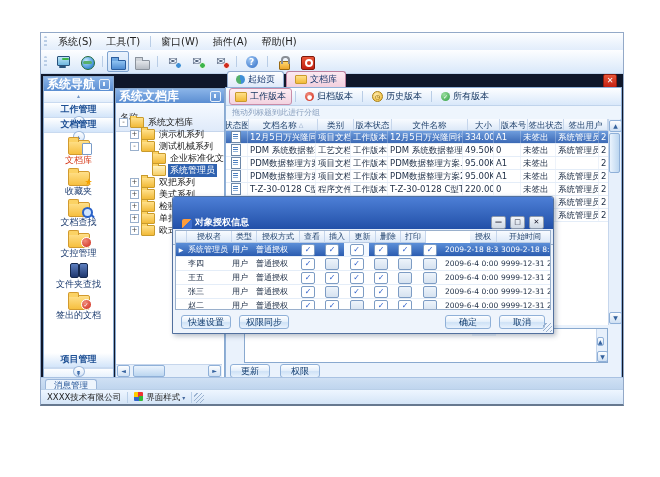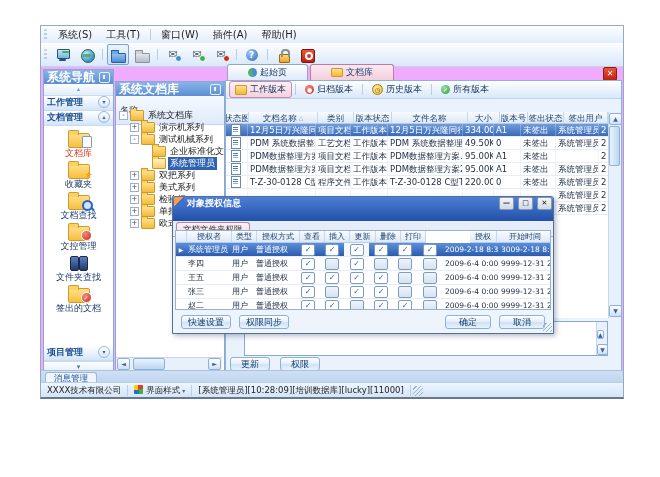--- a/index.html
+++ b/index.html
@@ -1,19 +1,19 @@
 <!DOCTYPE html>
 <html><head>
 <meta charset="utf-8">
 <style>
   html,body{margin:0;padding:0;}
   body{width:660px;height:477px;background:#ffffff;font-family:"DejaVu Sans","Liberation Sans",sans-serif;-webkit-font-smoothing:antialiased;}
   .stage{position:relative;width:660px;height:477px;overflow:hidden;background:#fff;}
   
-  .app{position:absolute;left:40px;top:25px;width:582px;height:371px;background:#f0abfc;border:1px solid #93a9c8;border-bottom:2px solid #66788f;overflow:hidden;}
+  .app{position:absolute;left:40px;top:32px;width:582px;height:371px;background:#0f172a;border:1px solid #93a9c8;border-bottom:2px solid #66788f;overflow:hidden;}
   
   .menubar{position:absolute;left:0;top:0;width:582px;height:17px;background:linear-gradient(#fdfeff,#e2edfb);border-bottom:1px solid #cddcf0;display:flex;align-items:center;font-size:10px;color:#222;}
   .mgrip{width:3px;height:11px;margin:0 4px 0 3px;background:repeating-linear-gradient(#b9cde6 0 2px,transparent 2px 4px);border-radius:2px;}
   .mitem{padding:1px 7px;cursor:default;}
   .vsep{width:1px;height:11px;background:#b9cde6;margin:0 3px;}
   
   .toolbar{position:absolute;left:0;top:17px;width:582px;height:23px;background:linear-gradient(#fdfeff,#d9e8fa);border-bottom:1px solid #c0d4ec;display:flex;align-items:center;}
   .tbtn{position:relative;width:20px;height:19px;margin:0 1px;border:1px solid transparent;border-radius:2px;display:flex;align-items:center;justify-content:center;}
   .tbtn.pressed{border-color:#7da2cf;background:linear-gradient(#eaf3fd,#cfe2f7);}
   .ticon{position:relative;width:15px;height:14px;}
@@ -33,21 +33,21 @@
   .i-lock::after{content:"";position:absolute;left:5px;top:1px;width:5px;height:6px;border:2px solid #8a8f96;border-bottom:none;border-radius:4px 4px 0 0;}
   .i-exit::before{content:"";position:absolute;left:1px;top:1px;width:12px;height:12px;background:linear-gradient(#e9573a,#c21f10);border:1px solid #7e170b;border-radius:2px;}
   .i-exit::after{content:"";position:absolute;left:5px;top:4px;width:4px;height:4px;border:2px solid #fff;border-radius:50%;}
   
   .sidebar{position:absolute;left:2px;top:43px;width:69px;height:300px;background:#fff;border:1px solid #89a9cf;overflow:hidden;}
   .phead{height:14px;background:linear-gradient(#8ab4e8,#5b8ed2);color:#fff;font-size:12px;font-weight:bold;display:flex;align-items:center;padding:0 3px;}
   .phead .sp{flex:1;}
   .pin{width:9px;height:9px;border:1px solid #e8f1fb;border-radius:2px;position:relative;}
   .pin::after{content:"";position:absolute;left:3px;top:2px;width:2px;height:4px;background:#eef5fd;}
   .caretstrip{height:11px;background:linear-gradient(#fdfeff,#e2edfb);border-bottom:1px solid #c9daf0;text-align:center;font-size:6px;color:#6f93c4;line-height:10px;}
-  .sechead{height:14px;background:linear-gradient(#ffffff,#d3e5fa);border-bottom:1px solid #c9daf0;display:flex;align-items:flex-start;font-size:9px;font-weight:bold;color:#1d4f94;padding:0 3px;}
+  .sechead{height:14px;background:linear-gradient(#ffffff,#d3e5fa);border-bottom:1px solid #c9daf0;display:flex;align-items:center;font-size:9px;font-weight:bold;color:#1d4f94;padding:0 3px;flex-direction:column;}
   .sechead .sp{flex:1;}
   .roundbtn{width:10px;height:10px;border-radius:50%;background:linear-gradient(#fff,#d7e6f8);border:1px solid #9ab6da;font-size:6px;color:#3566a8;text-align:center;line-height:9px;}
   .navitems{height:217px;background:#fff;display:flex;flex-direction:column;align-items:center;padding-top:3px;}
   .navitem{width:100%;height:31px;display:flex;flex-direction:column;align-items:center;justify-content:flex-start;}
   .bicon{position:relative;width:24px;height:17px;margin-top:1px;}
   .bfold{position:absolute;left:1px;top:3px;width:20px;height:13px;background:linear-gradient(#ffe08a,#f6bf3f);border:1px solid #d29a2e;border-radius:2px;}
   .bfold::before{content:"";position:absolute;left:-1px;top:-4px;width:9px;height:4px;background:#fbd264;border:1px solid #d29a2e;border-bottom:none;border-radius:2px 2px 0 0;}
   .badge{position:absolute;right:-1px;bottom:-2px;width:9px;height:9px;border-radius:50%;border:1px solid #fff;}
   .badge.doc{background:#fff;border:1px solid #7a9cc8;border-radius:1px;width:8px;height:10px;bottom:-2px;}
   .badge.green{background:radial-gradient(circle at 35% 30%,#8fe09a,#2f9e40);}
@@ -74,21 +74,21 @@
   .tf.open{background:linear-gradient(#fff3c4,#f7cf66);}
   .tlabel{padding:0 2px;}
   .tlabel.tsel{background:#2f62b0;color:#fff;}
   .hscroll{position:absolute;left:0;bottom:0;width:106px;height:12px;background:#e7f0fb;border-top:1px solid #c6d6ec;display:flex;align-items:center;}
   .sbtn{width:11px;height:10px;background:linear-gradient(#fdfeff,#cfe0f3);border:1px solid #8fb0d8;border-radius:2px;font-size:6px;color:#35629e;text-align:center;line-height:9px;flex:none;margin:0 1px;}
   .sthumb{width:30px;height:10px;background:linear-gradient(#eaf3fd,#bcd6f0);border:1px solid #8fb0d8;border-radius:2px;margin-left:2px;}
   .strack{flex:1;}
   
   .main{position:absolute;left:184px;top:38px;width:397px;height:306px;}
   .doctabs{position:absolute;left:2px;top:0;height:16px;display:flex;align-items:flex-end;}
-  .dtab{display:flex;align-items:center;gap:3px;border:1px solid #8fa8cc;border-bottom:none;border-radius:3px 3px 0 0;background:linear-gradient(#fdfeff,#dfeafa);color:#1a3a6e;font-size:9px;height:15px;padding:0 20px;margin-right:2px;}
+  .dtab{display:flex;align-items:center;gap:3px;border:1px solid #8fa8cc;border-bottom:none;border-radius:3px 3px 0 0;background:linear-gradient(#fdfeff,#dfeafa);color:#1a3a6e;font-size:9px;height:15px;padding:0 8px;margin-right:2px;}
   .dtab.active{background:linear-gradient(#fbe9f1,#f2cfdd);border-color:#bb7f9d;}
   .ticon-home{width:9px;height:9px;border-radius:50%;background:conic-gradient(#3f8fd6 0 50%,#53b06a 0);}
   .ticon-fold{width:10px;height:7px;background:linear-gradient(#ffe08a,#f2ba38);border:1px solid #c99b2c;border-radius:1px;}
   .closetab{position:absolute;right:5px;top:3px;width:12px;height:12px;background:linear-gradient(#e9573a,#c21f10);border:1px solid #8d1a0c;border-radius:2px;color:#fff;font-size:8px;line-height:11px;text-align:center;font-weight:bold;}
   .panelbody{position:absolute;left:0;top:16px;width:395px;height:289px;background:#eaf2fc;border:1px solid #8fb0d8;overflow:hidden;}
   .versionbar{position:absolute;left:0;top:0;width:395px;height:17px;background:linear-gradient(#fdfeff,#d9e8fa);border-bottom:1px solid #c0d4ec;display:flex;align-items:center;padding-left:3px;}
   .vitem{display:flex;align-items:center;gap:3px;font-size:9px;color:#12335e;padding:1px 5px;border:1px solid transparent;border-radius:3px;}
   .vitem.active{border-color:#c98ca8;background:linear-gradient(#fdeef4,#f3d3e0);}
   .vsep2{width:1px;height:11px;background:#b9cde6;margin:0 3px;}
   .vic{width:10px;height:8px;flex:none;position:relative;}
@@ -123,21 +123,21 @@
   .msgrow{position:absolute;left:0;top:344px;width:582px;height:12px;background:linear-gradient(#cfe0f4,#bed4ee);border-top:1px solid #a9c2e2;}
   .msgtab{position:absolute;left:4px;top:1px;height:11px;background:#eef5fd;border:1px solid #9ab6da;border-bottom:none;border-radius:3px 3px 0 0;font-size:8.5px;color:#1d4f94;padding:0 8px;line-height:11px;}
   .statusbar{position:absolute;left:0;top:356px;width:582px;height:15px;background:linear-gradient(#eef6ff,#d2e3f6);border-top:1px solid #b9cfe8;display:flex;align-items:center;font-size:8.5px;color:#222;}
   .seg{padding:0 6px;border-right:1px solid #b9cfe8;height:11px;line-height:11px;white-space:nowrap;}
   .seg.fill{flex:1;border-right:1px solid #b9cfe8;}
   .palette{width:9px;height:9px;border-radius:1px;background:conic-gradient(#e33 0 25%,#3b3 0 50%,#36c 0 75%,#fc0 0);display:inline-block;vertical-align:-1px;margin-right:3px;}
   .dropcaret{font-size:6px;color:#44699e;margin-left:2px;}
   .grip2{width:10px;height:10px;margin:0 2px;background:repeating-linear-gradient(135deg,transparent 0 2px,#9ab2d0 2px 3px);}
   
   .dialog{position:absolute;left:172px;top:196px;width:380px;height:136px;background:#eef4fc;border:1px solid #52709e;border-radius:3px 3px 0 0;box-shadow:2px 2px 5px rgba(40,60,90,.35);overflow:hidden;z-index:10;}
-  .dtitle{height:24px;background:linear-gradient(#4d7fd6,#2250a8);display:flex;align-items:flex-start;color:#fff;font-size:9px;font-weight:bold;padding:0 1px;gap:3px;}
+  .dtitle{height:32px;background:linear-gradient(#4d7fd6,#2250a8);display:flex;align-items:flex-end;color:#fff;font-size:9px;font-weight:bold;padding:0 9px;gap:3px;}
   .dico{width:10px;height:10px;border-radius:2px;background:linear-gradient(135deg,#ff9d3b 0 50%,#3f6fd0 50%);flex:none;}
   .dtitle .sp{flex:1;}
   .winbtn{width:13px;height:11px;background:linear-gradient(#f4f7fb,#cfd8e4);border:1px solid #8b98ab;border-radius:2px;font-size:7px;color:#223;text-align:center;line-height:10px;flex:none;margin-left:1px;}
   .dtabrow{height:15px;display:flex;align-items:flex-end;padding-left:3px;border-bottom:1px solid #9ab0cc;background:#e4edf9;}
   .dtab2{height:13px;border:1px solid #b08aa0;border-bottom:none;border-radius:3px 3px 0 0;background:linear-gradient(#fbf0f5,#eed9e4);font-size:8.5px;color:#333;padding:0 6px;line-height:13px;}
   .dgrid{position:absolute;left:2px;top:33px;width:374px;height:78px;background:#fff;border:1px solid #9ab0cc;overflow:hidden;}
   .dhead{display:flex;height:12px;}
   .dhcell{flex:none;background:linear-gradient(#f8fbff,#dde9f8);border-right:1px solid #c6d6ec;border-bottom:1px solid #b9cbe4;font-size:8px;color:#23446e;text-align:center;line-height:12px;overflow:hidden;white-space:nowrap;}
   .drow{display:flex;height:13px;border-bottom:1px solid #e4edf8;align-items:center;}
   .dcell{flex:none;font-size:8px;color:#1c2c44;line-height:13px;padding-left:2px;overflow:hidden;white-space:nowrap;box-sizing:border-box;height:13px;display:flex;align-items:center;}
@@ -369,20 +369,21 @@
           <span class="vitem">
               <span class="vic circ clock">◷</span>
               <span>历史版本</span>
             </span>
           <span class="vsep2"></span>
           <span class="vitem">
               <span class="vic circ green">✓</span>
               <span>所有版本</span>
             </span>
         </div>
+        <div class="groupbar">拖动列标题到此进行分组</div>
         <div class="gridarea">
           <div class="ghead" id="ghead">
               <div class="hcell" style="width: 22px;">
                 <span>状态图</span>
               </div>
               <div class="hcell" style="width: 68px;">
                 <span>文档名称</span>
                 <span class="sort">△</span>
               </div>
               <div class="hcell" style="width: 35px;">
@@ -523,21 +524,20 @@
       </div>
     </div>
 
     <div class="msgrow">
       <span class="msgtab">消息管理</span>
     </div>
 
     <div class="statusbar">
       <span class="seg">XXXX技术有限公司</span>
       <span class="seg"><span class="palette"></span><span>界面样式</span><span class="dropcaret">▾</span></span>
-      <span class="seg">[系统管理员][10:28:09][培训数据库][lucky][11000]</span>
       <span class="grip2"></span>
     </div>
   </div>
 
   <div class="dialog">
     <div class="dtitle">
       <span class="dico"></span>
       <span>对象授权信息</span>
       <span class="sp"></span>
       <span class="winbtn">—</span>

